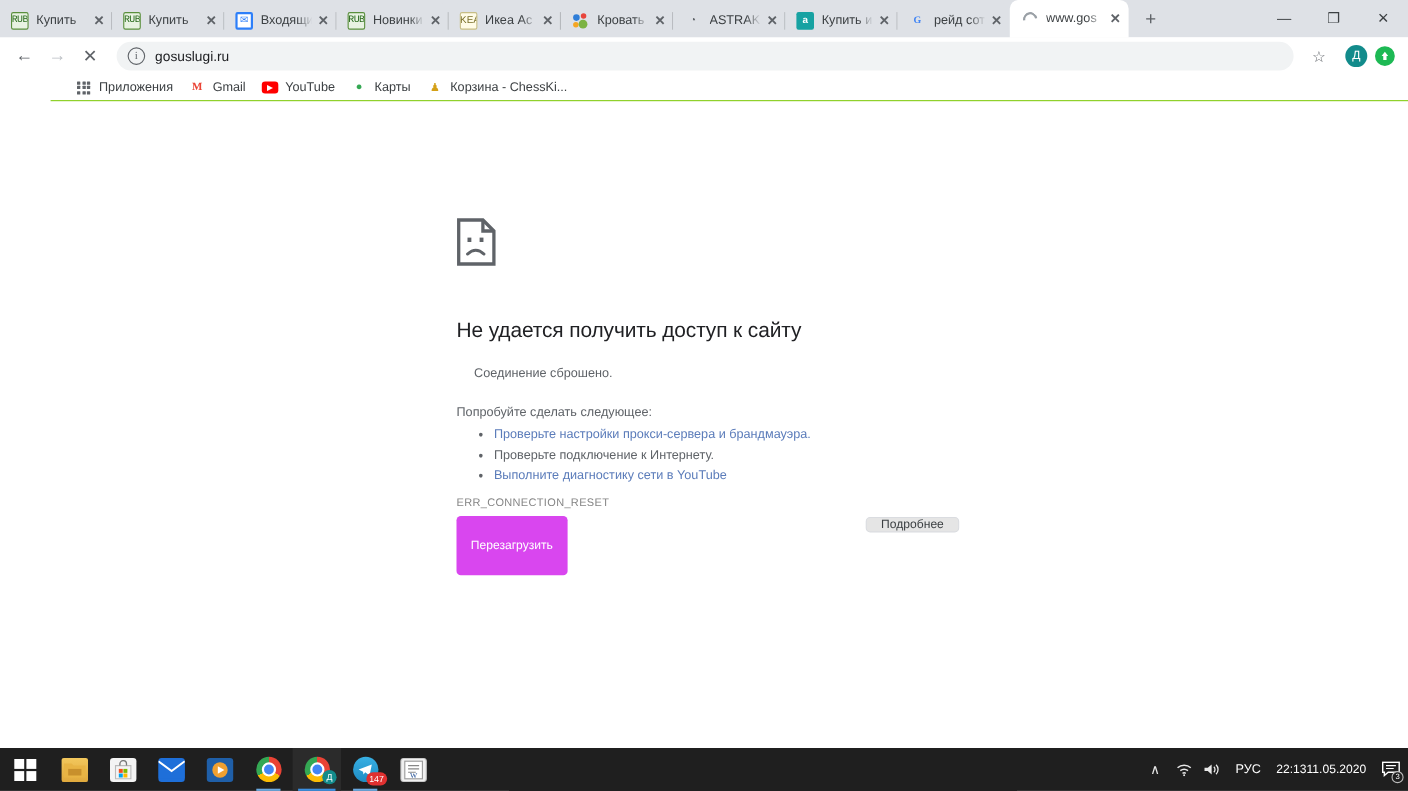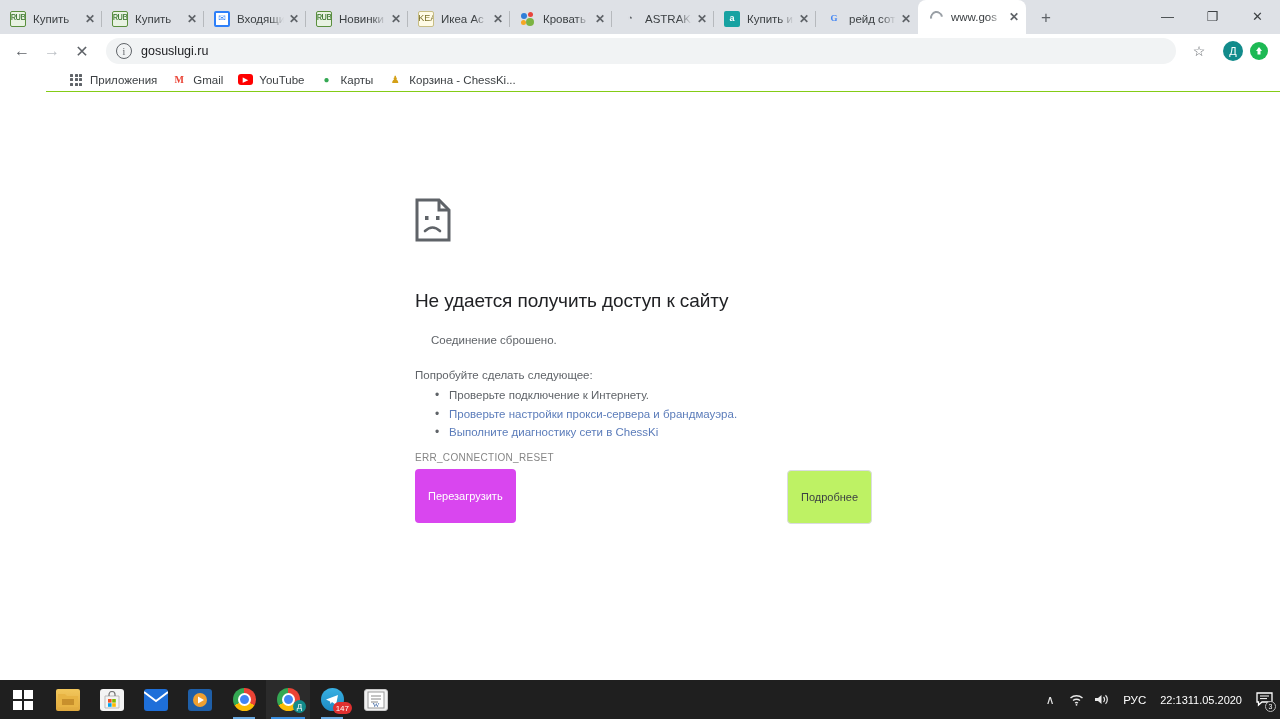--- a/index.html
+++ b/index.html
@@ -221,24 +221,24 @@
   .btn-reload {
     position: absolute; left: 0; top: 0;
     background: #d946ef; color: #fff;
     border: none; border-radius: 4px;
     font-size: 11px; font-family: "Liberation Sans", sans-serif;
     padding: 21px 13px;
     cursor: default;
   }
   .btn-details {
     position: absolute; left: 372px; top: 1px;
-    background: #bef264; color: #3c4043;
+    background: #e5e5e5; color: #3c4043;
     border: 1px solid #dadce0; border-radius: 4px;
     font-size: 11px; font-family: "Liberation Sans", sans-serif;
-    padding: 20px 13px;
+    padding: 0 13px;
     cursor: default;
   }
 
   
   .status-bubble {
     position: absolute; left: 0; bottom: 0;
     width: 424px; height: 21px;
     background: #ffffff;
     border-top: 1px solid #dadce0;
     border-right: 1px solid #dadce0;
@@ -470,23 +470,23 @@
           <path d="M24 2 V12 H34" fill="none" stroke="#5f6368" stroke-width="3"></path>
           <rect x="10" y="18" width="3.5" height="4" fill="#5f6368"></rect>
           <rect x="21" y="18" width="3.5" height="4" fill="#5f6368"></rect>
           <path d="M10 33 Q17.5 26 25 33" fill="none" stroke="#5f6368" stroke-width="2.6" stroke-linecap="round"></path>
         </svg>
       </div>
       <div class="err-title">Не удается получить доступ к сайту</div>
       <div class="err-sub">Соединение сброшено.</div>
       <div class="err-try">Попробуйте сделать следующее:</div>
       <ul class="err-list" id="err-list">
+          <li><a href="#">Проверьте настройки прокси-сервера и брандмауэра.</a></li>
           <li><span>Проверьте подключение к Интернету.</span></li>
-          <li><a href="#">Проверьте настройки прокси-сервера и брандмауэра.</a></li>
-          <li><a href="#">Выполните диагностику сети в ChessKi</a></li>
+          <li><a href="#">Выполните диагностику сети в YouTube</a></li>
         </ul>
       <div class="err-code">ERR_CONNECTION_RESET</div>
     </div>
     <div class="err-buttons">
       <button class="btn-reload">Перезагрузить</button>
       <button class="btn-details">Подробнее</button>
     </div>
   </div>
 
   <div class="status-bubble">Ожидание www.gosuslugi.ru...</div>

